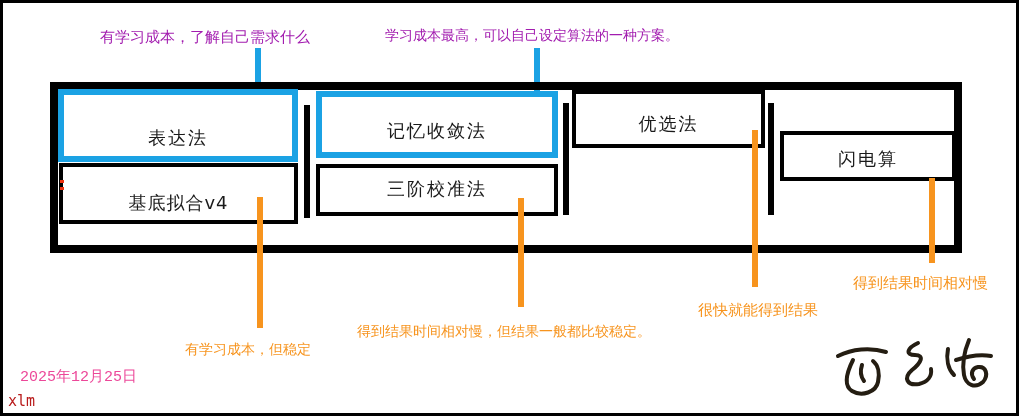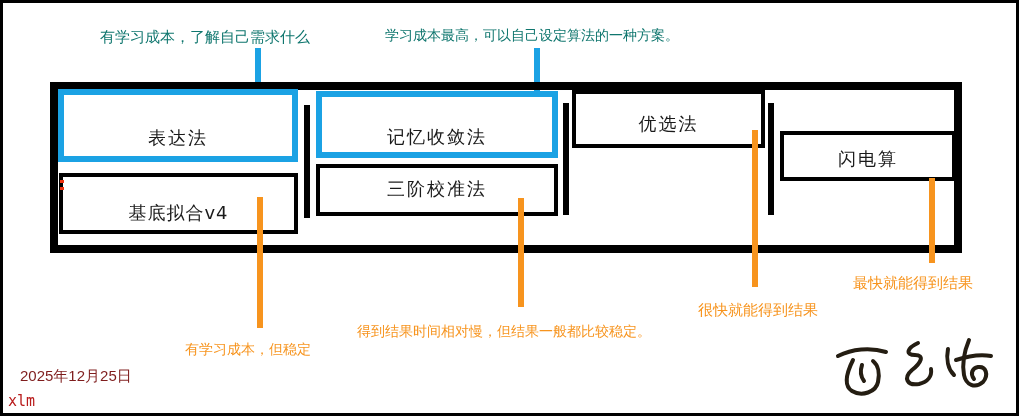--- a/index.html
+++ b/index.html
@@ -27,26 +27,26 @@
   }
   .b-blue{border:6px solid #1ba2e4;}
   .b-orange{border:4px solid #000000;}
   
   .vbar{width:6px;background:#000;}
   .vline-blue{width:6px;background:#1ba2e4;}
   .vline-orange{width:6px;background:#f7941e;}
   .tick{width:4px;height:3px;background:#ee3311;}
   
   .note{white-space:nowrap;line-height:1.2;}
-  .n-blue{color:#0f766e;}
+  .n-blue{color:#a21caf;}
   .n-orange{color:#f7941e;}
   .f15{font-size:15px;}
   .f14{font-size:14px;}
   
-  .date{font-family:Liberation Sans, sans-serif;font-size:15px;color:#7f1d1d;}
+  .date{font-family:Liberation Mono, monospace;font-size:15px;color:#ec4899;}
   .author{font-family:"DejaVu Sans Mono","Liberation Mono",monospace;font-size:15px;color:#b91c1c;}
   .sig path{fill:none;stroke:#241d12;stroke-width:4;stroke-linecap:round;stroke-linejoin:round;}
 </style>
 </head>
 <body>
 
 <div class="canvas">
 
   <div class="abs note n-blue f15" style="left:97px;top:25px;">有学习成本，了解自己需求什么</div>
   <div class="abs note n-blue f14" style="left:382px;top:24px;">学习成本最高，可以自己设定算法的一种方案。</div>
@@ -56,24 +56,24 @@
 
   <div class="abs main-frame"></div>
 
   <div class="abs vbar" style="left:301px;top:102px;height:113px;"></div>
   <div class="abs vbar" style="left:560px;top:100px;height:112px;"></div>
   <div class="abs vbar" style="left:765px;top:100px;height:112px;"></div>
 
   <div class="abs mbox b-blue" style="left:55px;top:86px;width:240px;height:73px;padding-bottom:6px;">
     <span>表达法</span>
   </div>
-  <div class="abs mbox b-orange" style="left:56px;top:160px;width:239px;height:61px;padding-bottom:5px;letter-spacing:1px;margin-top:10px;">
+  <div class="abs mbox b-orange" style="left:56px;top:160px;width:239px;height:61px;padding-bottom:5px;letter-spacing:1px;">
     <span>基底拟合v4</span>
   </div>
-  <div class="abs mbox b-blue" style="left:313px;top:88px;width:242px;height:67px;padding-bottom:3px;text-align:right;">
+  <div class="abs mbox b-blue" style="left:313px;top:88px;width:242px;height:67px;padding-bottom:9px;text-align:right;">
     <span>记忆收敛法</span>
   </div>
   <div class="abs mbox b-orange" style="left:313px;top:161px;width:242px;height:52px;padding-bottom:11px;">
     <span>三阶校准法</span>
   </div>
   <div class="abs mbox b-orange" style="left:569px;top:87px;width:193px;height:58px;padding-bottom:8px;">
     <span>优选法</span>
   </div>
   <div class="abs mbox b-orange" style="left:777px;top:128px;width:176px;height:50px;padding-bottom:6px;">
     <span>闪电算</span>
@@ -83,21 +83,21 @@
   <div class="abs tick" style="left:57px;top:184px;"></div>
 
   <div class="abs vline-orange" style="left:254px;top:194px;height:131px;"></div>
   <div class="abs vline-orange" style="left:515px;top:195px;height:109px;"></div>
   <div class="abs vline-orange" style="left:749px;top:127px;height:157px;"></div>
   <div class="abs vline-orange" style="left:926px;top:175px;height:85px;"></div>
 
   <div class="abs note n-orange f14" style="left:182px;top:338px;">有学习成本，但稳定</div>
   <div class="abs note n-orange f14" style="left:354px;top:320px;">得到结果时间相对慢，但结果一般都比较稳定。</div>
   <div class="abs note n-orange f15" style="left:695px;top:298px;">很快就能得到结果</div>
-  <div class="abs note n-orange f15" style="left:850px;top:271px;">最快就能得到结果</div>
+  <div class="abs note n-orange f15" style="left:850px;top:271px;">得到结果时间相对慢</div>
 
   <div class="abs date" style="left:17px;top:364px;">2025年12月25日</div>
   <div class="abs author" style="left:5px;top:389px;">xlm</div>
 
   <svg class="abs sig" style="left:825px;top:327px;" width="168" height="72" viewBox="0 0 168 72" aria-label="西乌海">
     <path d="M 10 26 C 24 19, 42 17, 58 22"></path>
     <path d="M 25 30 C 18 44, 16 56, 24 61 C 34 67, 48 62, 50 52 C 52 43, 50 35, 45 31"></path>
     <path d="M 34 35 C 32 41, 33 47, 36 51"></path>
     <path d="M 90 13 C 79 18, 77 25, 87 25 C 97 25, 93 33, 84 40 C 75 48, 79 56, 91 54 C 100 52, 104 46, 103 39"></path>
     <path d="M 120 19 C 118 29, 120 39, 126 45"></path>

